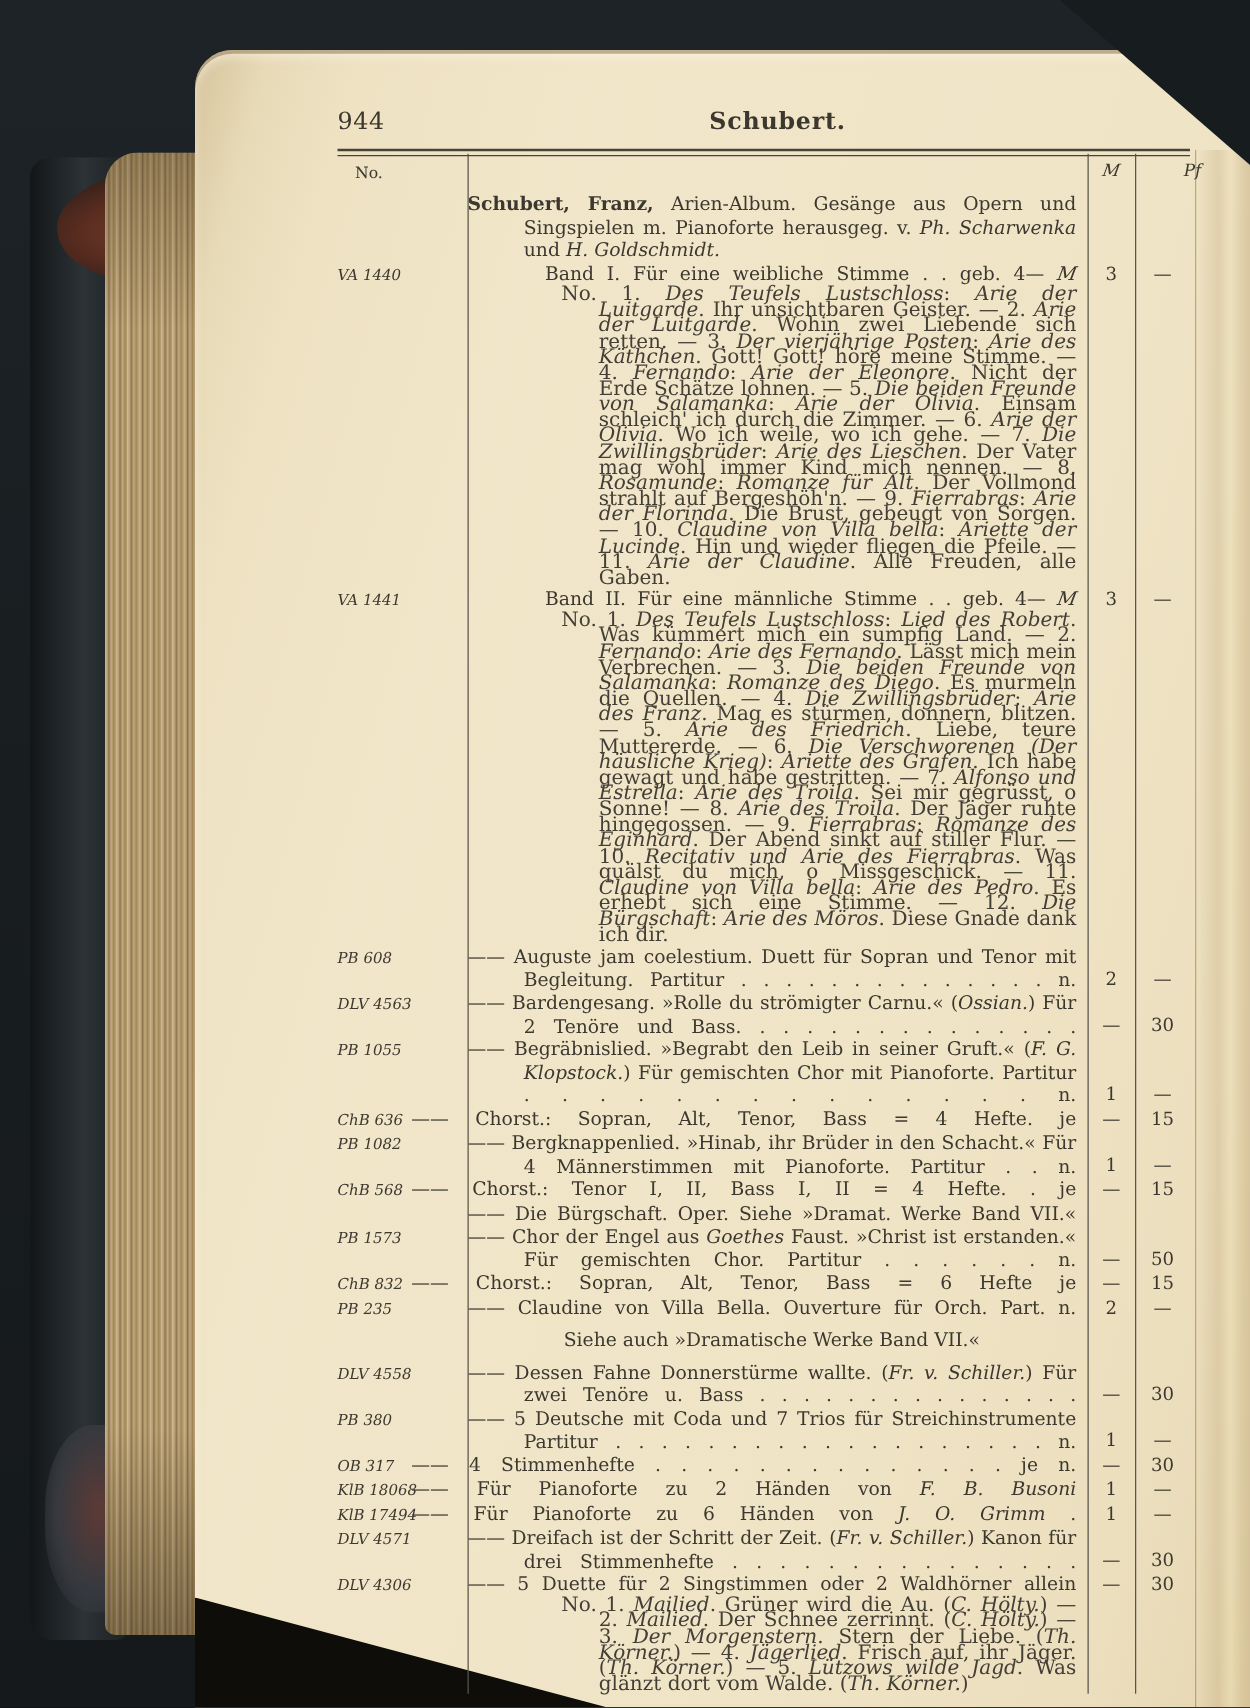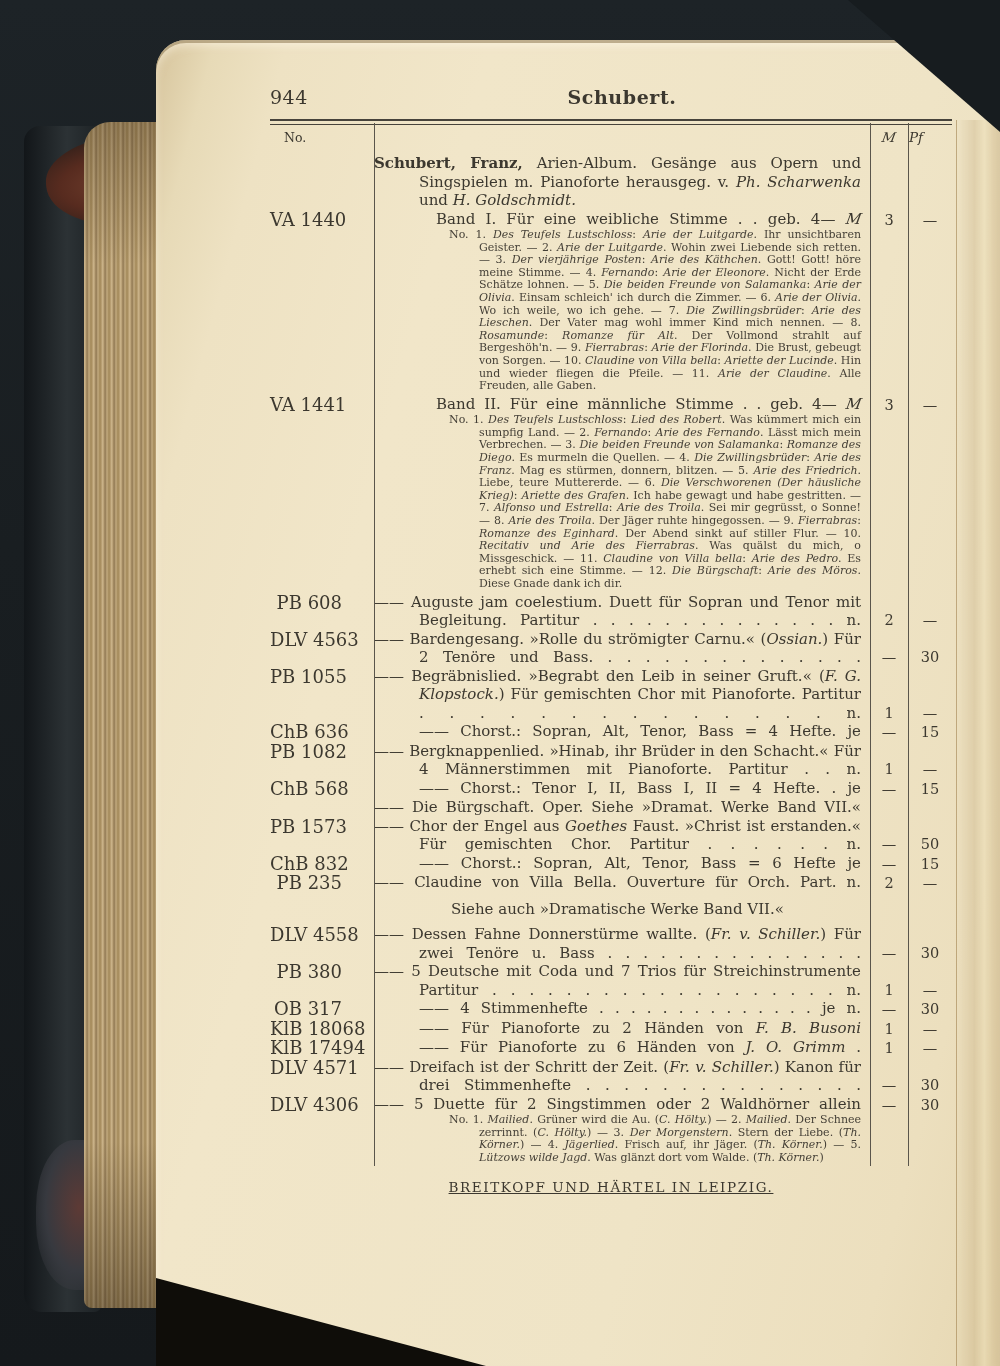--- a/index.html
+++ b/index.html
@@ -33,36 +33,36 @@
   .print{position:absolute;left:0;top:0;width:1000px;height:1366px;color:#3c382f;margin-left:32px;}
   .pageno{position:absolute;left:238px;top:86px;font-size:19px;letter-spacing:.5px;}
   .ptitle{position:absolute;left:342px;top:86px;width:496px;text-align:center;
           font-size:19px;font-weight:700;letter-spacing:.6px;}
   .tablewrap{position:absolute;left:238px;top:119px;width:682px;}
   .table{position:relative;}
   .double-rule{height:3px;border-top:2px solid #47433b;border-bottom:1px solid #47433b;}
   .thead{position:relative;height:26px;font-size:12.5px;}
   .th-no{position:absolute;left:14px;top:5px;}
   .th-m{position:absolute;left:600px;top:4px;width:38px;text-align:center;font-style:italic;font-size:13.5px;}
-  .th-pf{position:absolute;left:624px;top:4px;width:44px;text-align:center;font-style:italic;font-size:13.5px;}
+  .th-pf{position:absolute;left:662px;top:4px;width:44px;text-align:center;font-style:italic;font-size:13.5px;}
   .vrule{position:absolute;top:4px;bottom:0;width:1px;background:#5a554b;}
   .v1{left:104px}.v2{left:600px}.v3{left:638px}
   .tbody{padding-top:3px;}
   .row{display:flex;align-items:stretch;font-size:15px;line-height:18.5px;}
   .row.gapped{margin:7px 0;}
-  .no-cell{width:104px;box-sizing:border-box;text-align:right;padding:1px 32px 0 0;
-           font-size:18px;white-space:nowrap;}
+  .no-cell{width:104px;box-sizing:border-box;text-align:left;padding:1px 32px 0 0;
+           font-size:12px;white-space:nowrap;font-style:italic;}
   .text-cell{width:496px;box-sizing:border-box;padding-right:9px;}
   .main{text-align:justify;}
   .fill{text-align-last:justify;}
   .m-hang{padding-left:45px;text-indent:-45px;}
   .m-band{padding-left:62px;}
-  .m-sub{padding-left:90px;text-indent:-45px;}
+  .m-sub{text-indent:-45px;}
   .m-center{text-align:right;text-align-last:center;}
-  .fine{font-size:11px;line-height:12.6px;text-align:justify;
+  .fine{font-size:16px;line-height:12.6px;text-align:justify;
         padding-left:105px;text-indent:-30px;color:#443f36;margin:1px 0 2px 0;}
   .m-cell{width:38px;display:flex;flex-direction:column;align-items:center;font-size:14.5px;}
   .pf-cell{width:44px;display:flex;flex-direction:column;align-items:center;font-size:14.5px;}
   .p-first{margin-top:1px;}
   .p-last{margin-top:auto;}
   .seg-b{font-weight:700;}
   .seg-i{font-style:italic;}
   .seg-mk{font-style:italic;display:inline-block;transform:skewX(-10deg);}
   .footer{margin-top:13px;text-align:center;font-size:13.5px;letter-spacing:1.6px;color:#3c382f;text-decoration:underline;}
 </style>

